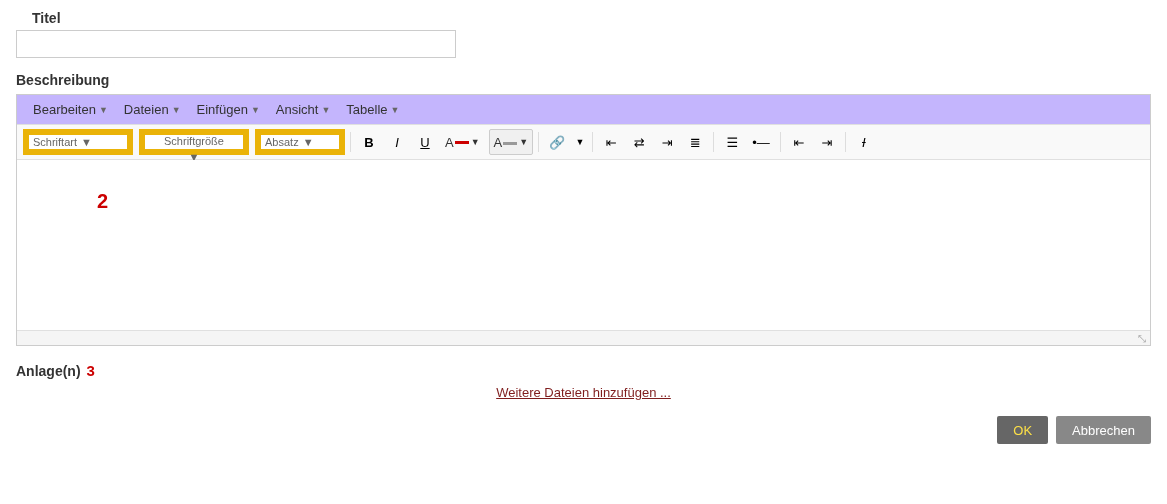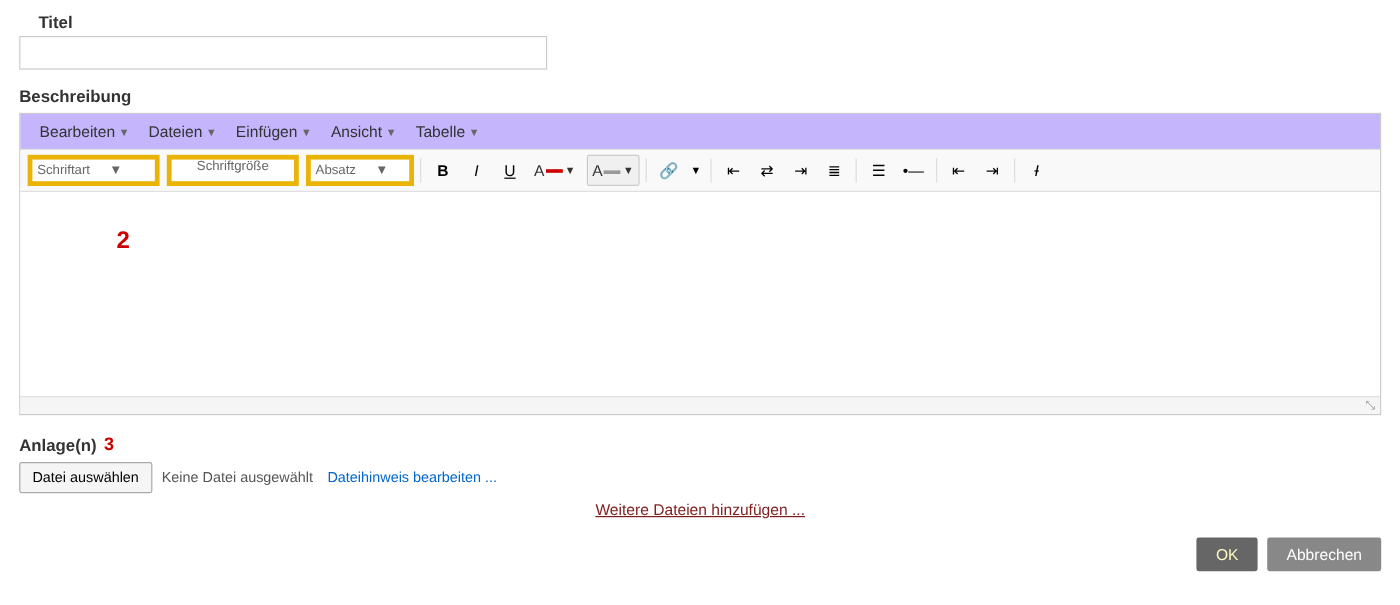--- a/index.html
+++ b/index.html
@@ -77,28 +77,28 @@
       align-items: center;
       padding: 4px 6px;
       border-bottom: 1px solid #e0e0e0;
       background: #f9f9f9;
       flex-wrap: wrap;
       gap: 2px;
     }
 
     .toolbar-select {
       height: 26px;
-      border: 4px solid #eab308;
+      border: 6px solid #eab308;
       background: #fff;
       font-size: 12px;
       padding: 0 4px;
       cursor: pointer;
       display: inline-flex;
       align-items: center;
-      gap: 16px;
+      gap: 4px;
       min-width: 100px;
     }
 
     .toolbar-select span {
       font-size: 11px;
       color: #666;
     }
 
     .toolbar-sep {
       width: 1px;
@@ -229,21 +229,21 @@
       display: flex;
       justify-content: flex-end;
       gap: 8px;
       margin-top: 16px;
     }
 
     .btn-ok {
       height: 28px;
       padding: 0 16px;
       background: #666;
-      color: #fef9c3;
+      color: #fde047;
       border: none;
       cursor: pointer;
       font-size: 13px;
       border-radius: 2px;
     }
 
     .btn-cancel {
       height: 28px;
       padding: 0 16px;
       background: #888;
@@ -389,27 +389,20 @@
 
   <div class="editor-resize">
     <span class="resize-handle">⤡</span>
   </div>
 </div>
 
 <div class="anlage-section">
   <div class="anlage-label">
     <span>Anlage(n)</span>
     <span class="field-number">3</span>
-  </div>
-  <div class="anlage-row">
-    <button class="file-button">
-      <span>Datei auswählen</span>
-    </button>
-    <span class="no-file-text">Keine Datei ausgewählt</span>
-    <span class="edit-hint">Dateihinweis bearbeiten ...</span>
   </div>
   <div>
     <a class="add-files-link" href="#">Weitere Dateien hinzufügen ...</a>
   </div>
 </div>
 
 <div class="bottom-buttons">
   <button class="btn-ok">
     <span>OK</span>
   </button>

